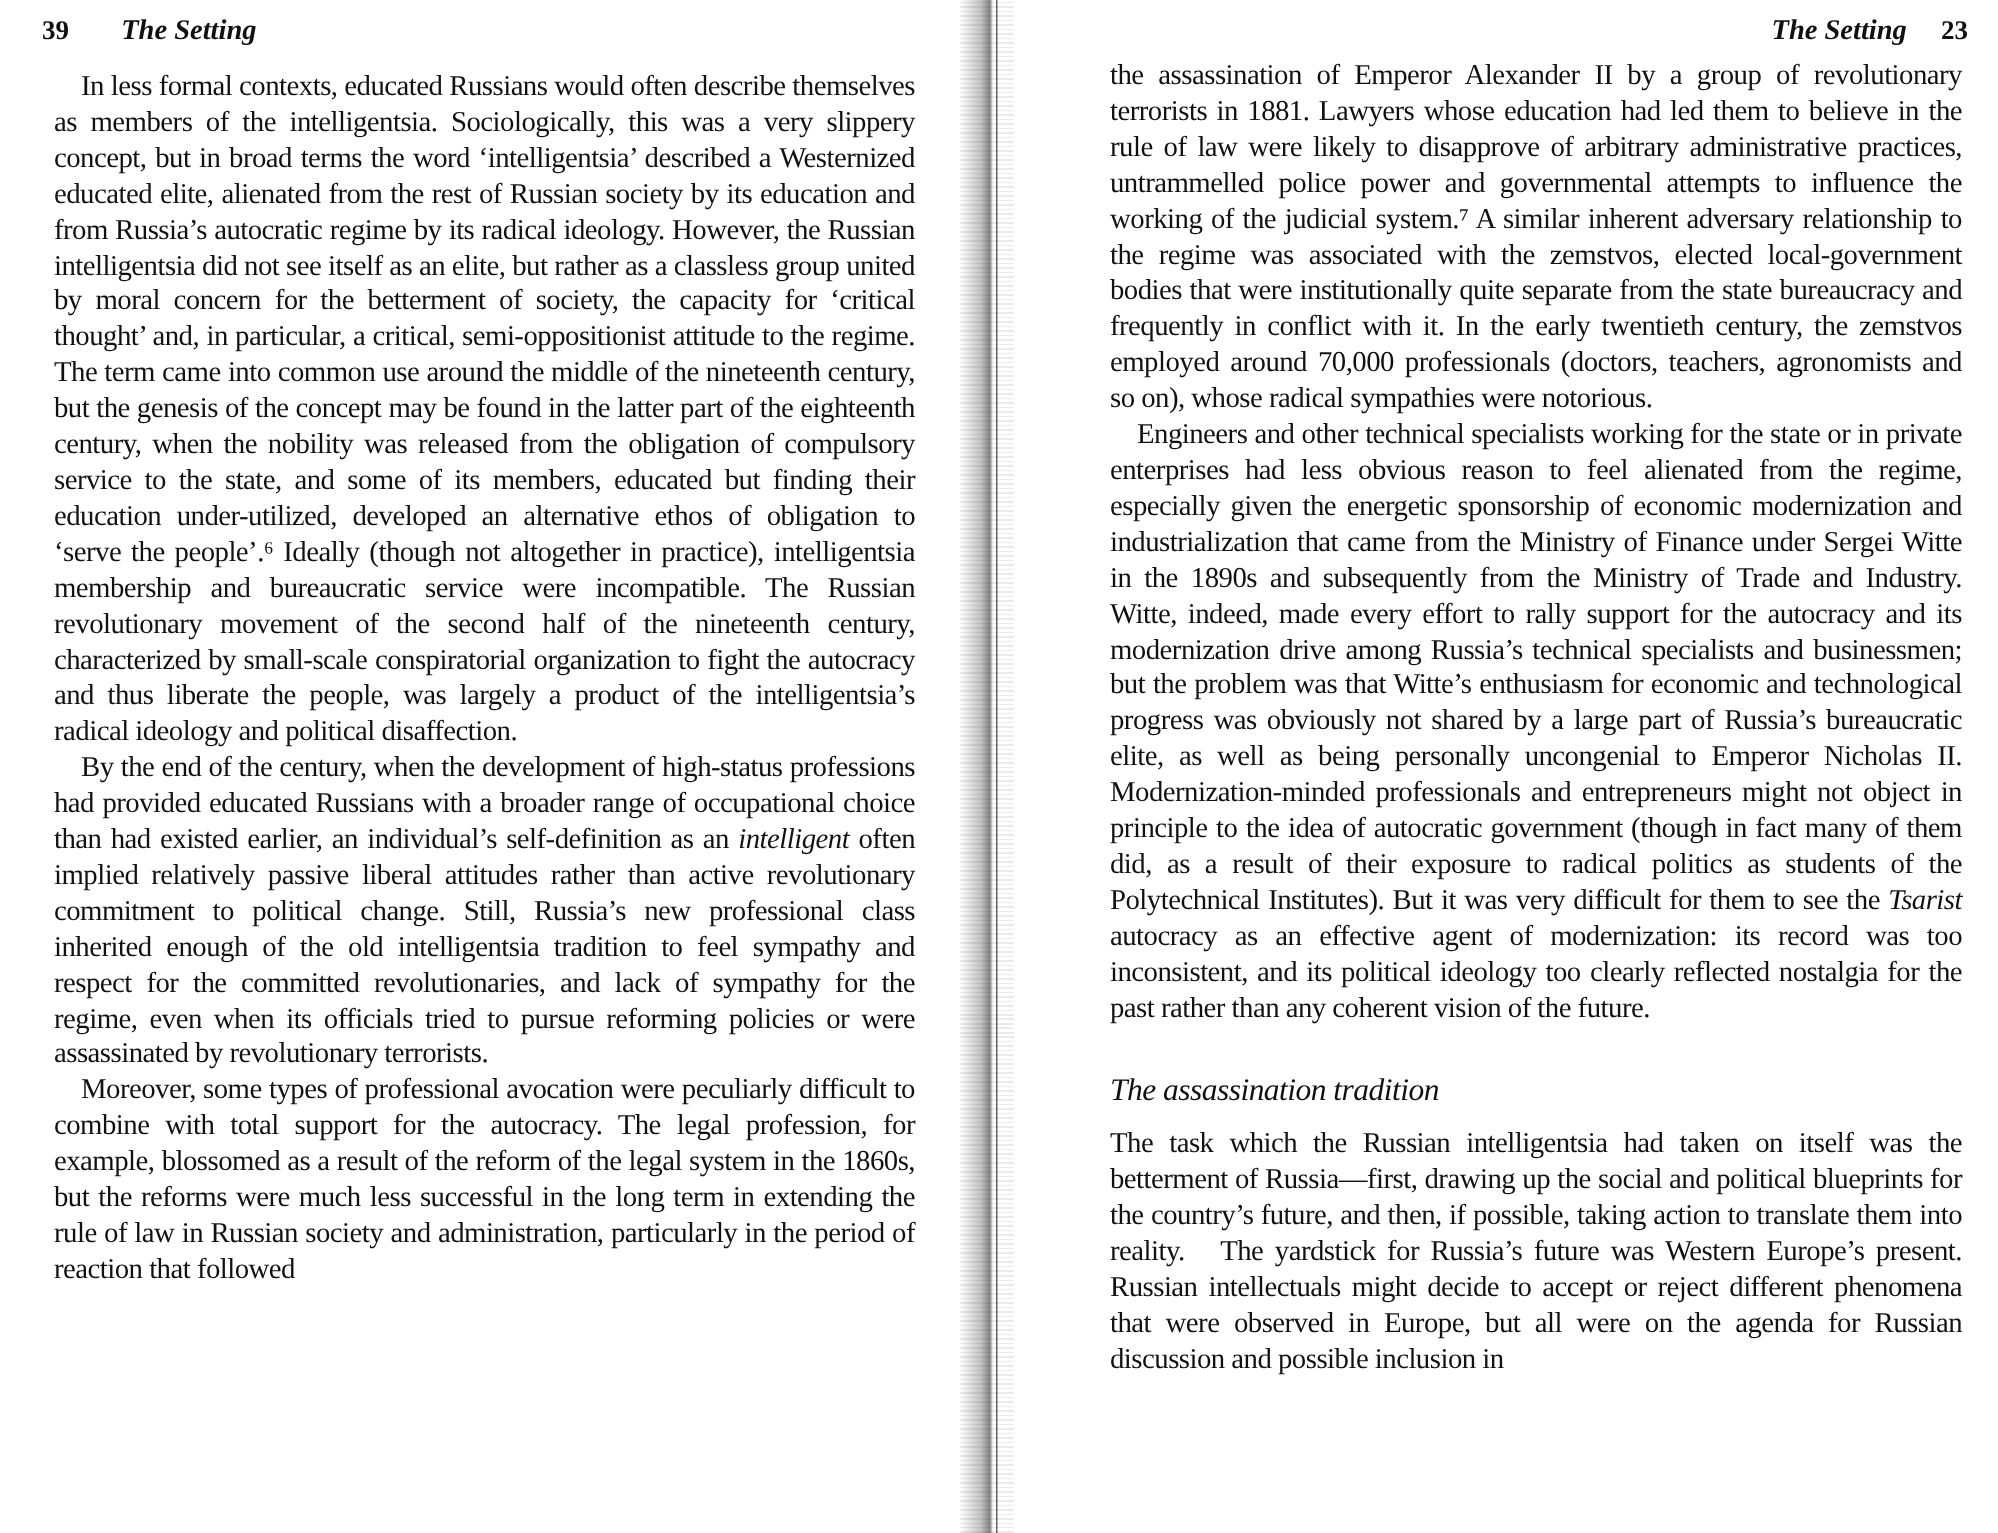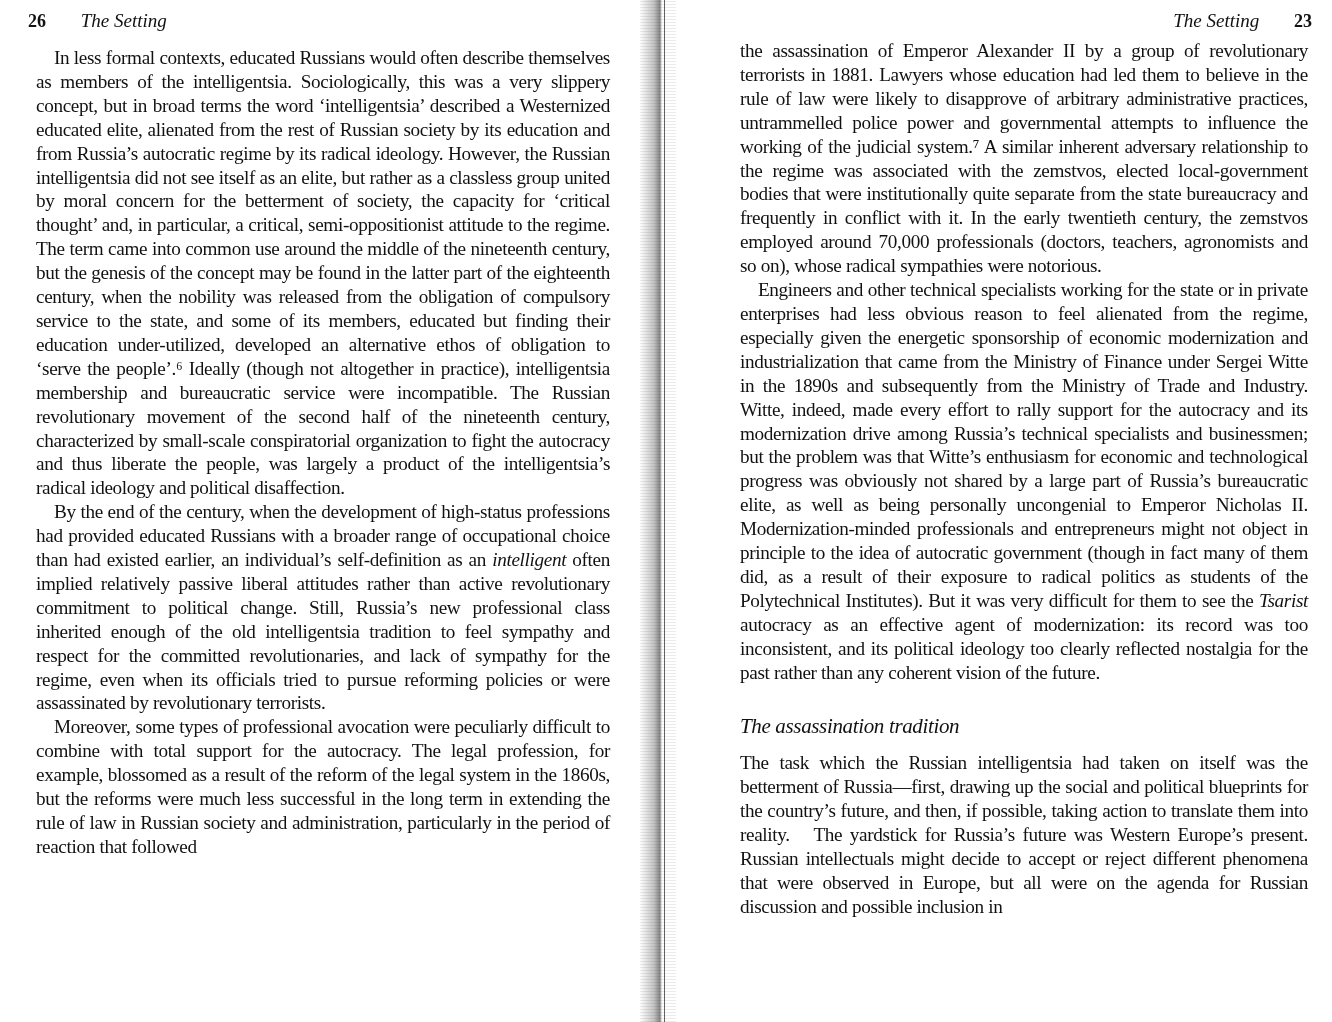--- a/index.html
+++ b/index.html
@@ -11,38 +11,38 @@
     .gutter { position: absolute; top: 0; left: 640px; width: 36px; height: 1022px;
       background:
         linear-gradient(to right, rgba(255,255,255,0) 0px, rgba(80,80,80,0.35) 14px, rgba(30,30,30,0.55) 20px, rgba(255,255,255,0) 22px, rgba(255,255,255,0) 36px),
         repeating-linear-gradient(0deg, rgba(0,0,0,0.08) 0 1px, rgba(255,255,255,0) 1px 3px);
     }
     .gutter-line { position: absolute; left: 664px; top: 0; width: 1px; height: 1022px; background: #222; opacity: .7; }
     .running-head { position: absolute; top: 10px; font-size: 19px; }
     .left .running-head { left: 28px; }
     .right .running-head { right: 20px; }
     .folio { font-weight: bold; font-size: 18px; }
-    .head-title { font-style: italic; }
+    .head-title { font-style: italic; font-weight: bold; }
     .left .head-title { margin-left: 30px; }
-    .right .folio { margin-left: 30px; }
+    .right .folio { margin-left: 18px; }
     .text-block { position: absolute; font-size: 19.2px; line-height: 23.9px; text-align: justify; letter-spacing: -0.35px; }
     .left .text-block { left: 36px; top: 46px; width: 574px; }
     .right .text-block { left: 64px; top: 39px; width: 568px; }
     .text-block p { margin: 0; }
     .text-block p.indent { text-indent: 18px; }
     .section-heading { font-style: italic; font-size: 21px; margin: 31px 0 12px 0 !important; }
     em { font-style: italic; }
     .u { text-decoration-thickness: 2px; text-underline-offset: 3px; margin-left: 16px; }
   </style>
 </head>
 <body>
 
 <div class="page left">
   <div class="running-head">
-    <span class="folio">26</span>
+    <span class="folio">39</span>
     <span class="head-title">The Setting</span>
   </div>
   <div class="text-block">
     <p class="indent">In less formal contexts, educated Russians would often describe themselves as members of the intelligentsia. Sociologically, this was a very slippery concept, but in broad terms the word ‘intelligentsia’ described a Westernized educated elite, alienated from the rest of Russian society by its education and from Russia’s autocratic regime by its radical ideology. However, the Russian intelligentsia did not see itself as an elite, but rather as a classless group united by moral concern for the betterment of society, the capacity for ‘critical thought’ and, in particular, a critical, semi-oppositionist attitude to the regime. The term came into common use around the middle of the nineteenth century, but the genesis of the concept may be found in the latter part of the eighteenth century, when the nobility was released from the obligation of compulsory service to the state, and some of its members, educated but finding their education under-utilized, developed an alternative ethos of obligation to ‘serve the people’.⁶ Ideally (though not altogether in practice), intelligentsia membership and bureaucratic service were incompatible. The Russian revolutionary movement of the second half of the nineteenth century, characterized by small-scale conspiratorial organization to fight the autocracy and thus liberate the people, was largely a product of the intelligentsia’s radical ideology and political disaffection.</p>
     <p class="indent"><span>By the end of the century, when the development of high-status professions had provided educated Russians with a broader range of occupational choice than had existed earlier, an individual’s self-definition as an </span><em>intelligent</em><span> often implied relatively passive liberal attitudes rather than active revolutionary commitment to political change. Still, Russia’s new professional class inherited enough of the old intelligentsia tradition to feel sympathy and respect for the committed revolutionaries, and lack of sympathy for the regime, even when its officials tried to pursue reforming policies or were assassinated by revolutionary terrorists.</span></p>
     <p class="indent">Moreover, some types of professional avocation were peculiarly difficult to combine with total support for the autocracy. The legal profession, for example, blossomed as a result of the reform of the legal system in the 1860s, but the reforms were much less successful in the long term in extending the rule of law in Russian society and administration, particularly in the period of reaction that followed</p>
   </div>
 </div>
 
 <div class="gutter"></div>

